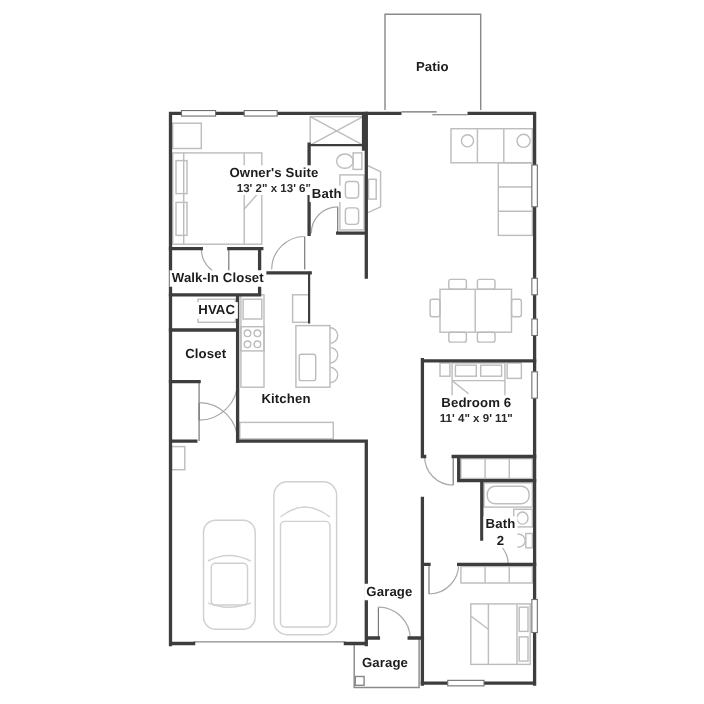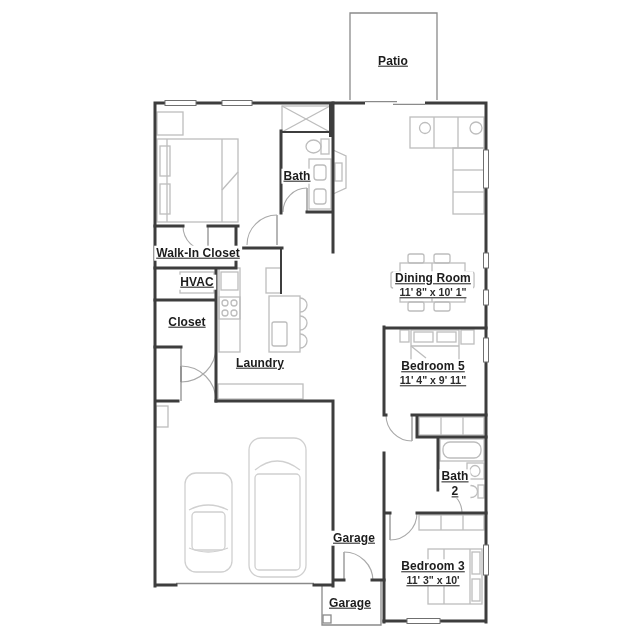--- a/index.html
+++ b/index.html
@@ -14,21 +14,20 @@
   .room-label{
     position:absolute;
     transform:translate(-50%,-50%);
     text-align:center;
     white-space:nowrap;
     background:#ffffff;
     padding:0 2px;
     color:#1c1c1c;
     line-height:1.22;
     z-index:5;
-    text-decoration:underline;
   }
   .room-label .rname{
     display:block;
     font-size:12px;
     font-weight:700;
     letter-spacing:.1px;
   }
   .room-label .rdims{
     display:block;
     font-size:10.5px;
@@ -283,64 +282,60 @@
         <line x1="365" y1="101.7" x2="397" y2="101.7"></line>
         <line x1="393" y1="104.3" x2="425" y2="104.3"></line>
       </g>
     </g>
   </svg>
 
   <div class="room-label" style="left:393px;top:61px">
     <span class="rname">Patio</span>
   </div>
 
+  <div class="room-label" style="left:249px;top:164px">
+    <span class="rname">Owner's Suite</span>
+    <span class="rdims">13' 2" x 13' 6"</span>
+  </div>
 
   <div class="room-label" style="left:297px;top:176px">
     <span class="rname">Bath</span>
   </div>
 
 
   <div class="room-label" style="left:198px;top:253px">
     <span class="rname">Walk-In Closet</span>
   </div>
 
   <div class="room-label" style="left:197px;top:282px">
     <span class="rname">HVAC</span>
   </div>
 
   <div class="room-label" style="left:187px;top:322px">
     <span class="rname">Closet</span>
   </div>
 
   <div class="room-label" style="left:260px;top:363px">
-    <span class="rname">Laundry</span>
-  </div>
-
-  <div class="room-label" style="left:433px;top:285px">
-    <span class="rname">Dining Room</span>
-    <span class="rdims">11' 8" x 10' 1"</span>
-  </div>
+    <span class="rname">Kitchen</span>
+  </div>
+
 
   <div class="room-label" style="left:433px;top:373px">
-    <span class="rname">Bedroom 5</span>
+    <span class="rname">Bedroom 6</span>
     <span class="rdims">11' 4" x 9' 11"</span>
   </div>
 
   <div class="room-label" style="left:455px;top:484px">
     <span class="rname">Bath</span>
     <span class="rname">2</span>
   </div>
 
 
   <div class="room-label" style="left:354px;top:538px">
     <span class="rname">Garage</span>
   </div>
 
-  <div class="room-label" style="left:433px;top:573px">
-    <span class="rname">Bedroom 3</span>
-    <span class="rdims">11' 3" x 10'</span>
-  </div>
 
   <div class="room-label" style="left:350px;top:603px">
     <span class="rname">Garage</span>
   </div>
 
 </div>
 
 </body></html>

